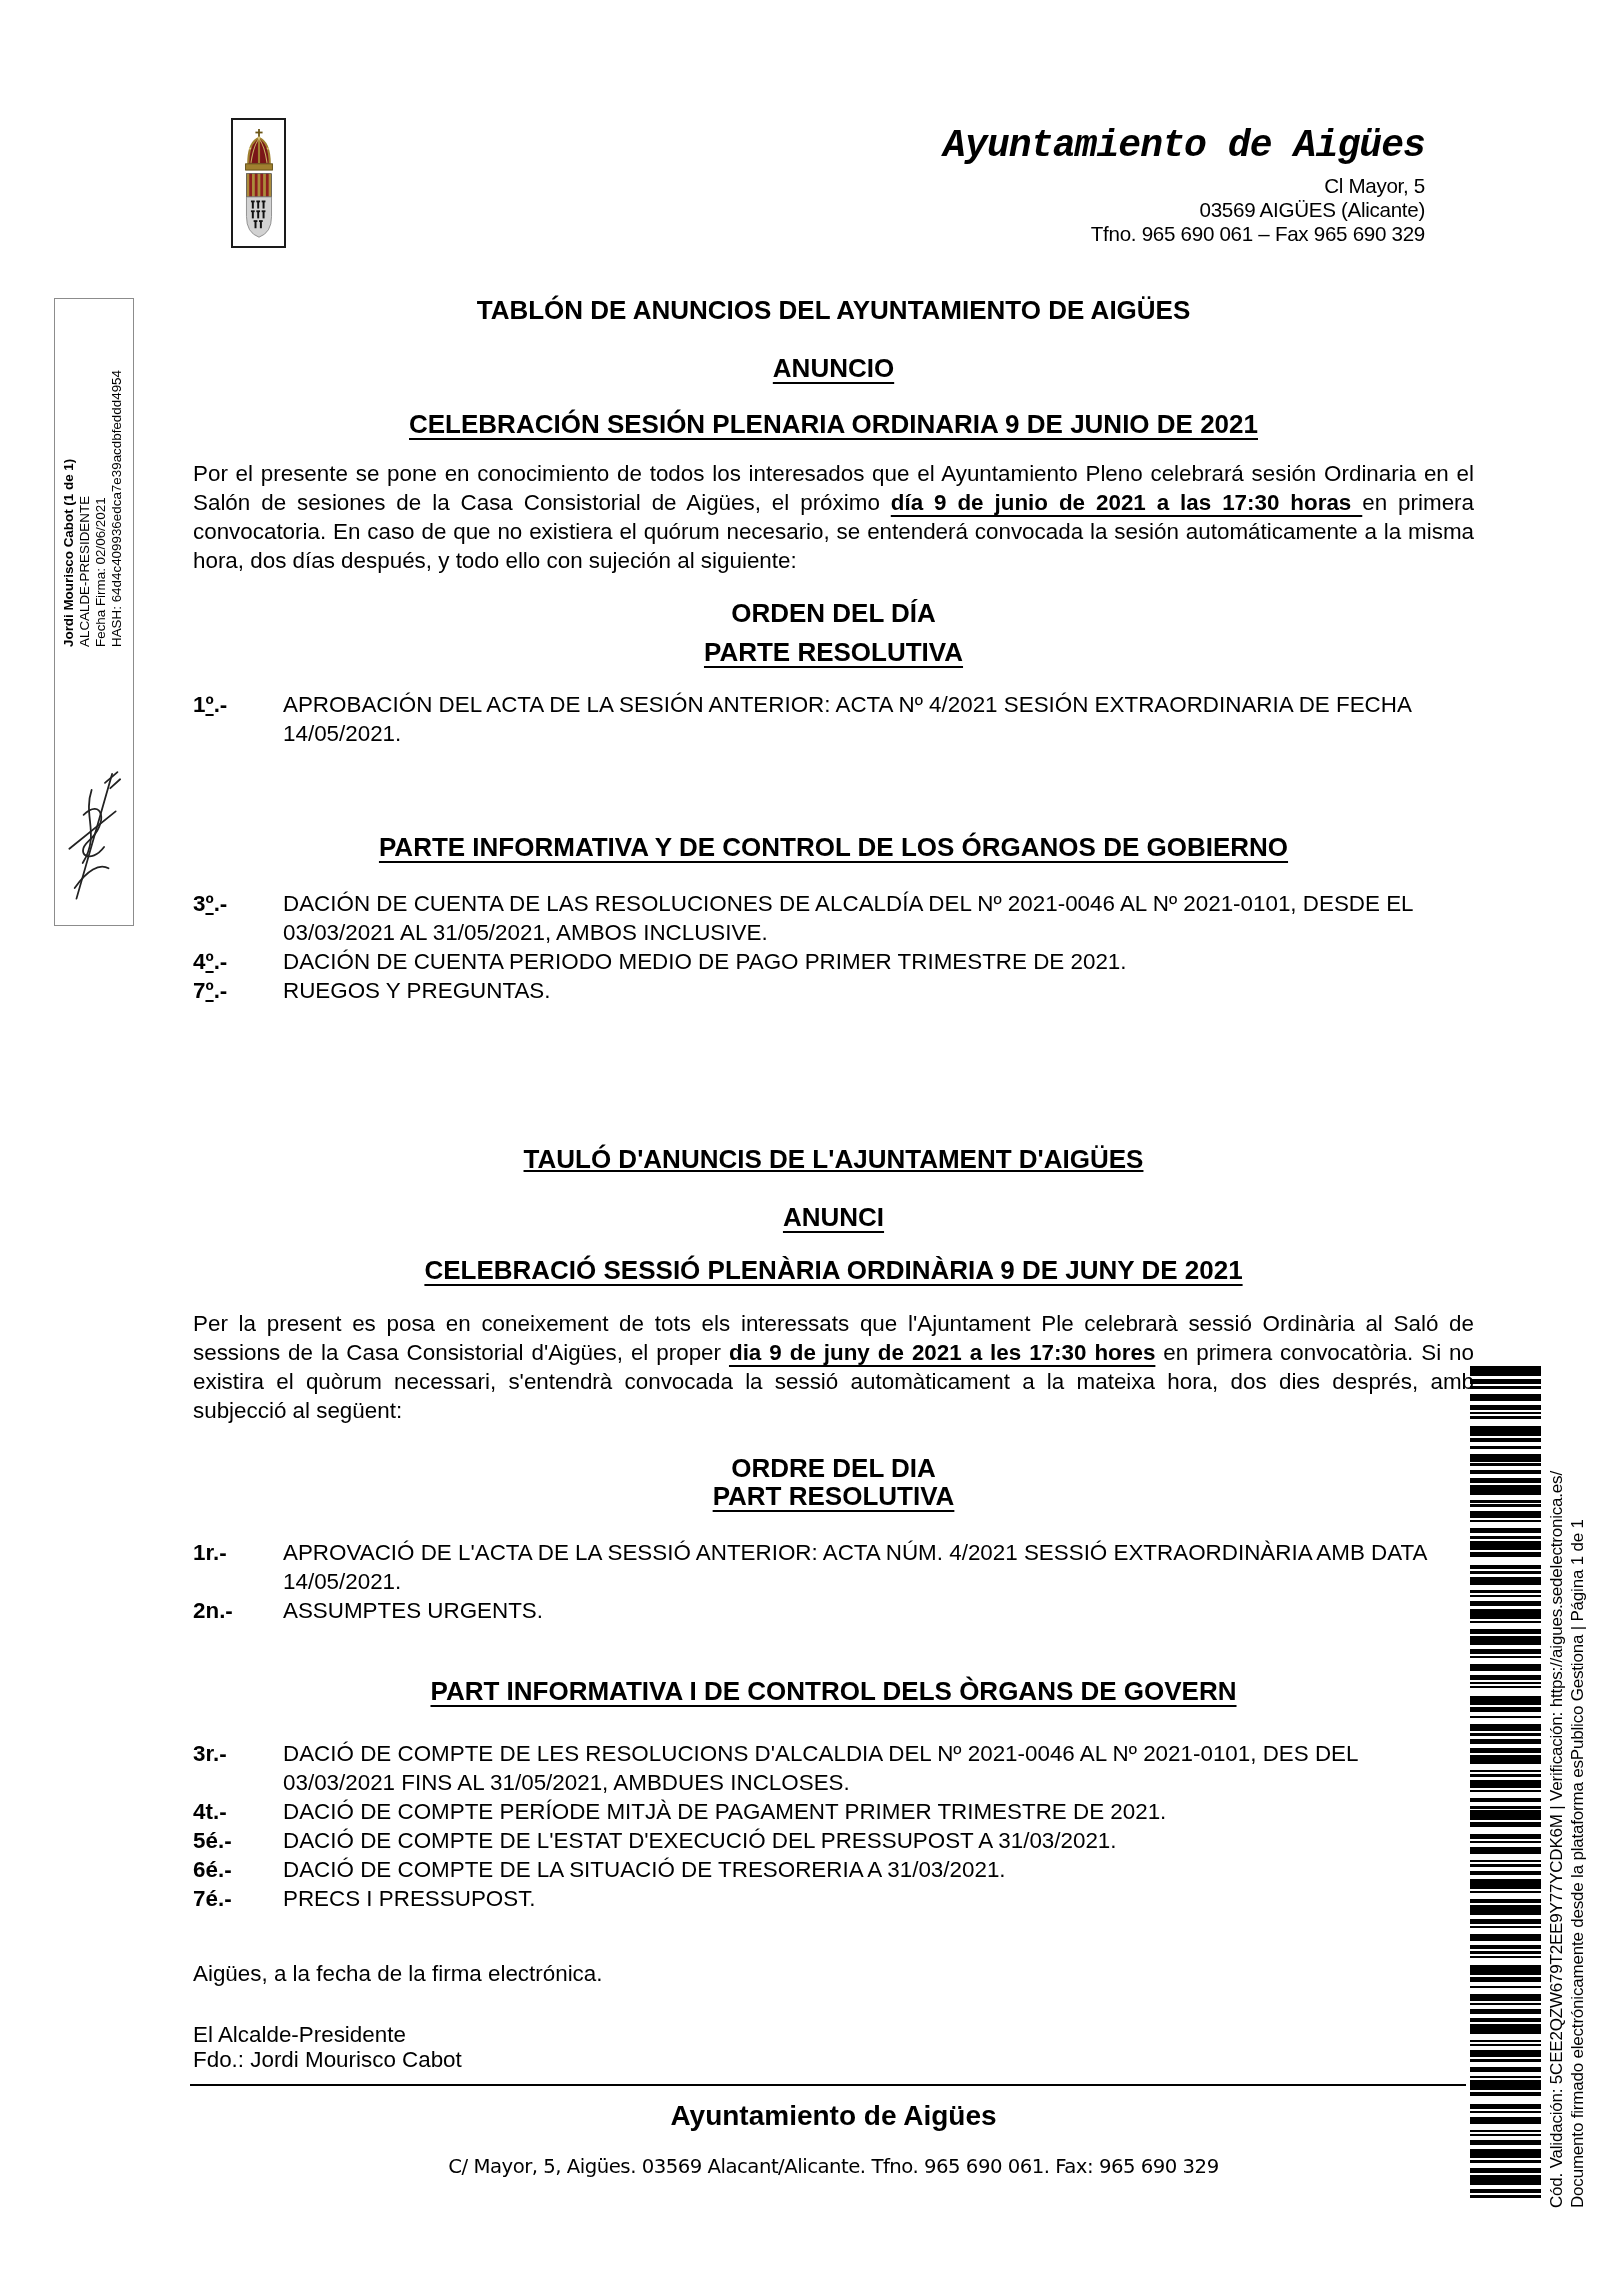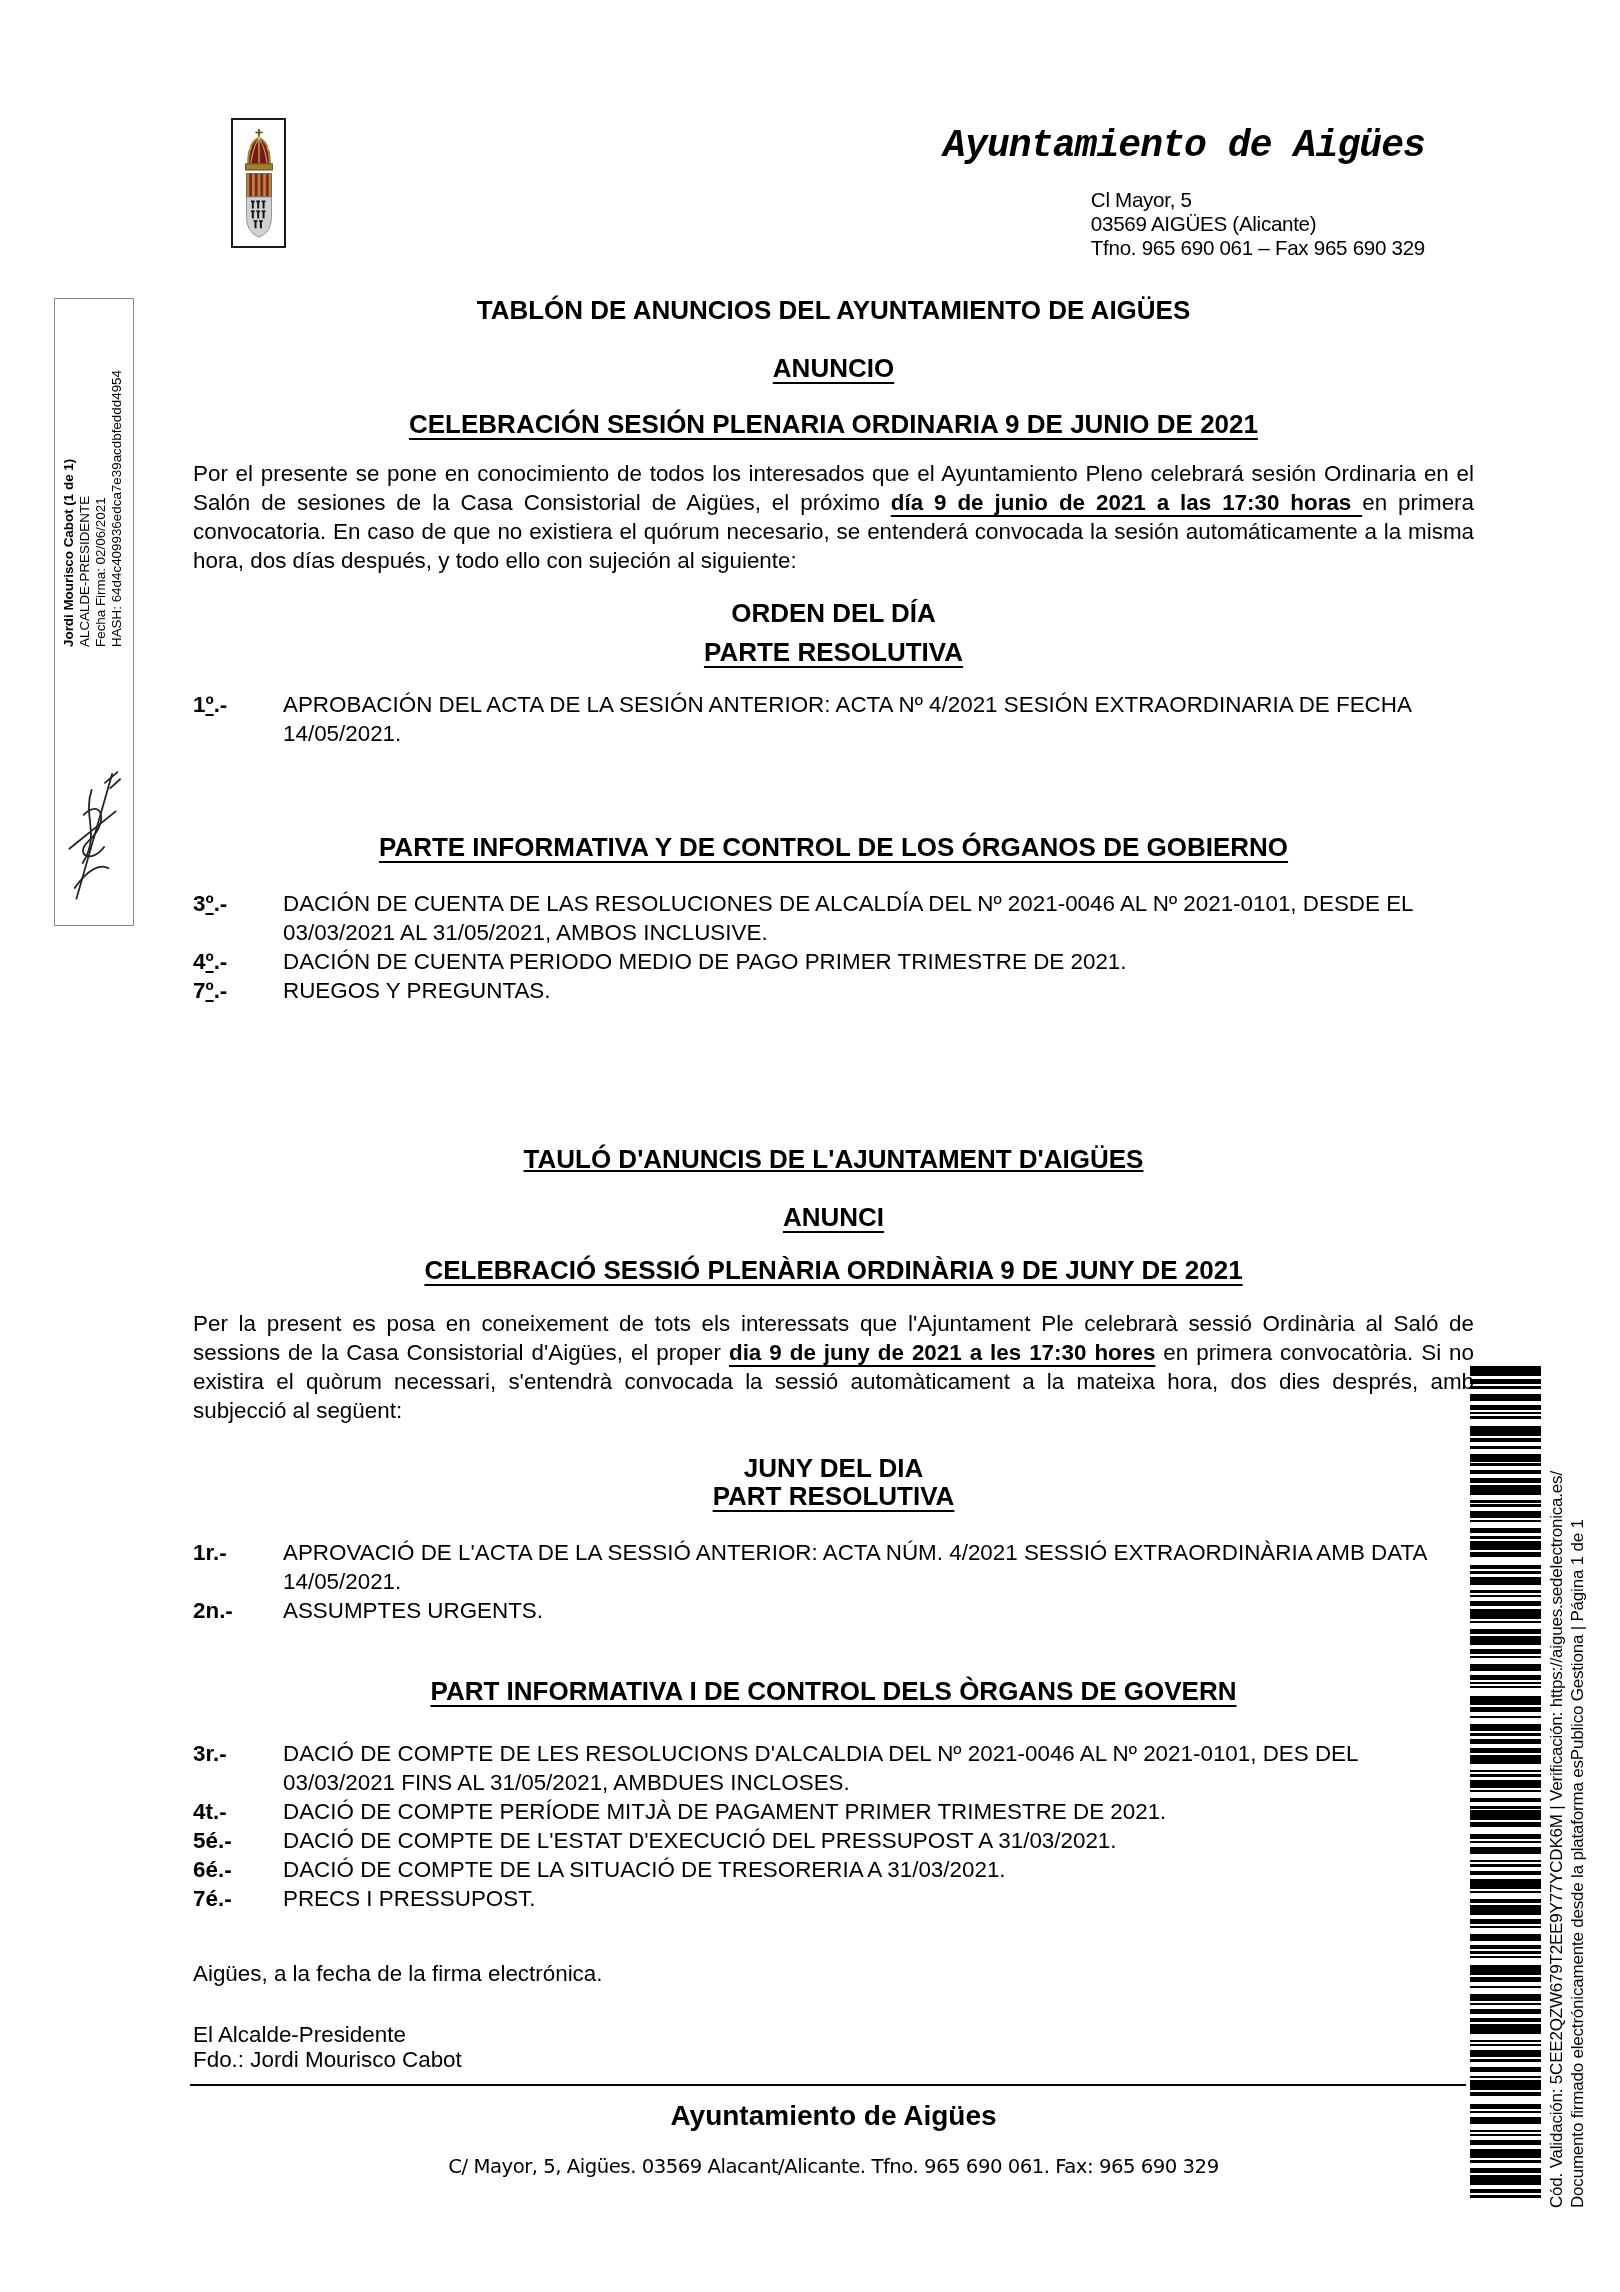--- a/index.html
+++ b/index.html
@@ -13,21 +13,21 @@
     position:absolute; left:231px; top:118px; width:55px; height:130px;
     border:2.7px solid #1a1a1a; box-sizing:border-box;
     display:flex; align-items:center; justify-content:center; background:#fff;
   }
   #org-title {
     position:absolute; right:195px; top:125px;
     font-family:"Liberation Mono", monospace; font-weight:bold; font-style:italic;
     font-size:38px; line-height:41px; white-space:nowrap; letter-spacing:-0.9px;
   }
   #org-address {
-    position:absolute; right:195px; top:188px; 
+    position:absolute; right:195px; top:174px; text-align:right;
     font-size:20.6px; line-height:24px; letter-spacing:-0.3px;
   }
 
   
   #content { position:absolute; left:193px; top:0; width:1281px; }
   .heading {
     position:absolute; left:0; width:100%; text-align:center;
     font-weight:bold; font-size:26px; line-height:27px;
   }
   .heading .ul, .seg-bu {
@@ -185,21 +185,21 @@
         <div class="agenda-item">
           <span class="agenda-num">7<u>º</u>.-</span>
           <div class="agenda-text">RUEGOS Y PREGUNTAS.</div>
         </div>
       </div>
 
     <div class="heading" style="top:1146px;text-decoration:underline;">TAULÓ D'ANUNCIS DE L'AJUNTAMENT D'AIGÜES</div>
     <div class="heading" style="top:1204px;"><span class="ul">ANUNCI</span></div>
     <div class="heading" style="top:1257px;"><span class="ul">CELEBRACIÓ SESSIÓ PLENÀRIA ORDINÀRIA 9 DE JUNY DE 2021</span></div>
     <div class="para" style="top:1309px;"><span>Per la present es posa en coneixement de tots els interessats que l'Ajuntament Ple celebrarà sessió Ordinària al Saló de sessions de la Casa Consistorial d'Aigües, el proper </span><span class="seg-bu">dia 9 de juny de 2021 a les 17:30 hores</span><span> en primera convocatòria. Si no existira el quòrum necessari, s'entendrà convocada la sessió automàticament a la mateixa hora, dos dies després, amb subjecció al següent:</span></div>
-    <div class="heading" style="top:1455px;">JUNY DEL DIA</div>
+    <div class="heading" style="top:1455px;">ORDRE DEL DIA</div>
     <div class="heading" style="top:1483px;"><span class="ul">PART RESOLUTIVA</span></div>
     <div class="agenda-list" style="top:1538px;">
         <div class="agenda-item">
           <span class="agenda-num">1r.-</span>
           <div class="agenda-text">APROVACIÓ DE L'ACTA DE LA SESSIÓ ANTERIOR: ACTA NÚM. 4/2021 SESSIÓ EXTRAORDINÀRIA AMB DATA 14/05/2021.</div>
         </div>
         <div class="agenda-item">
           <span class="agenda-num">2n.-</span>
           <div class="agenda-text">ASSUMPTES URGENTS.</div>
         </div>

